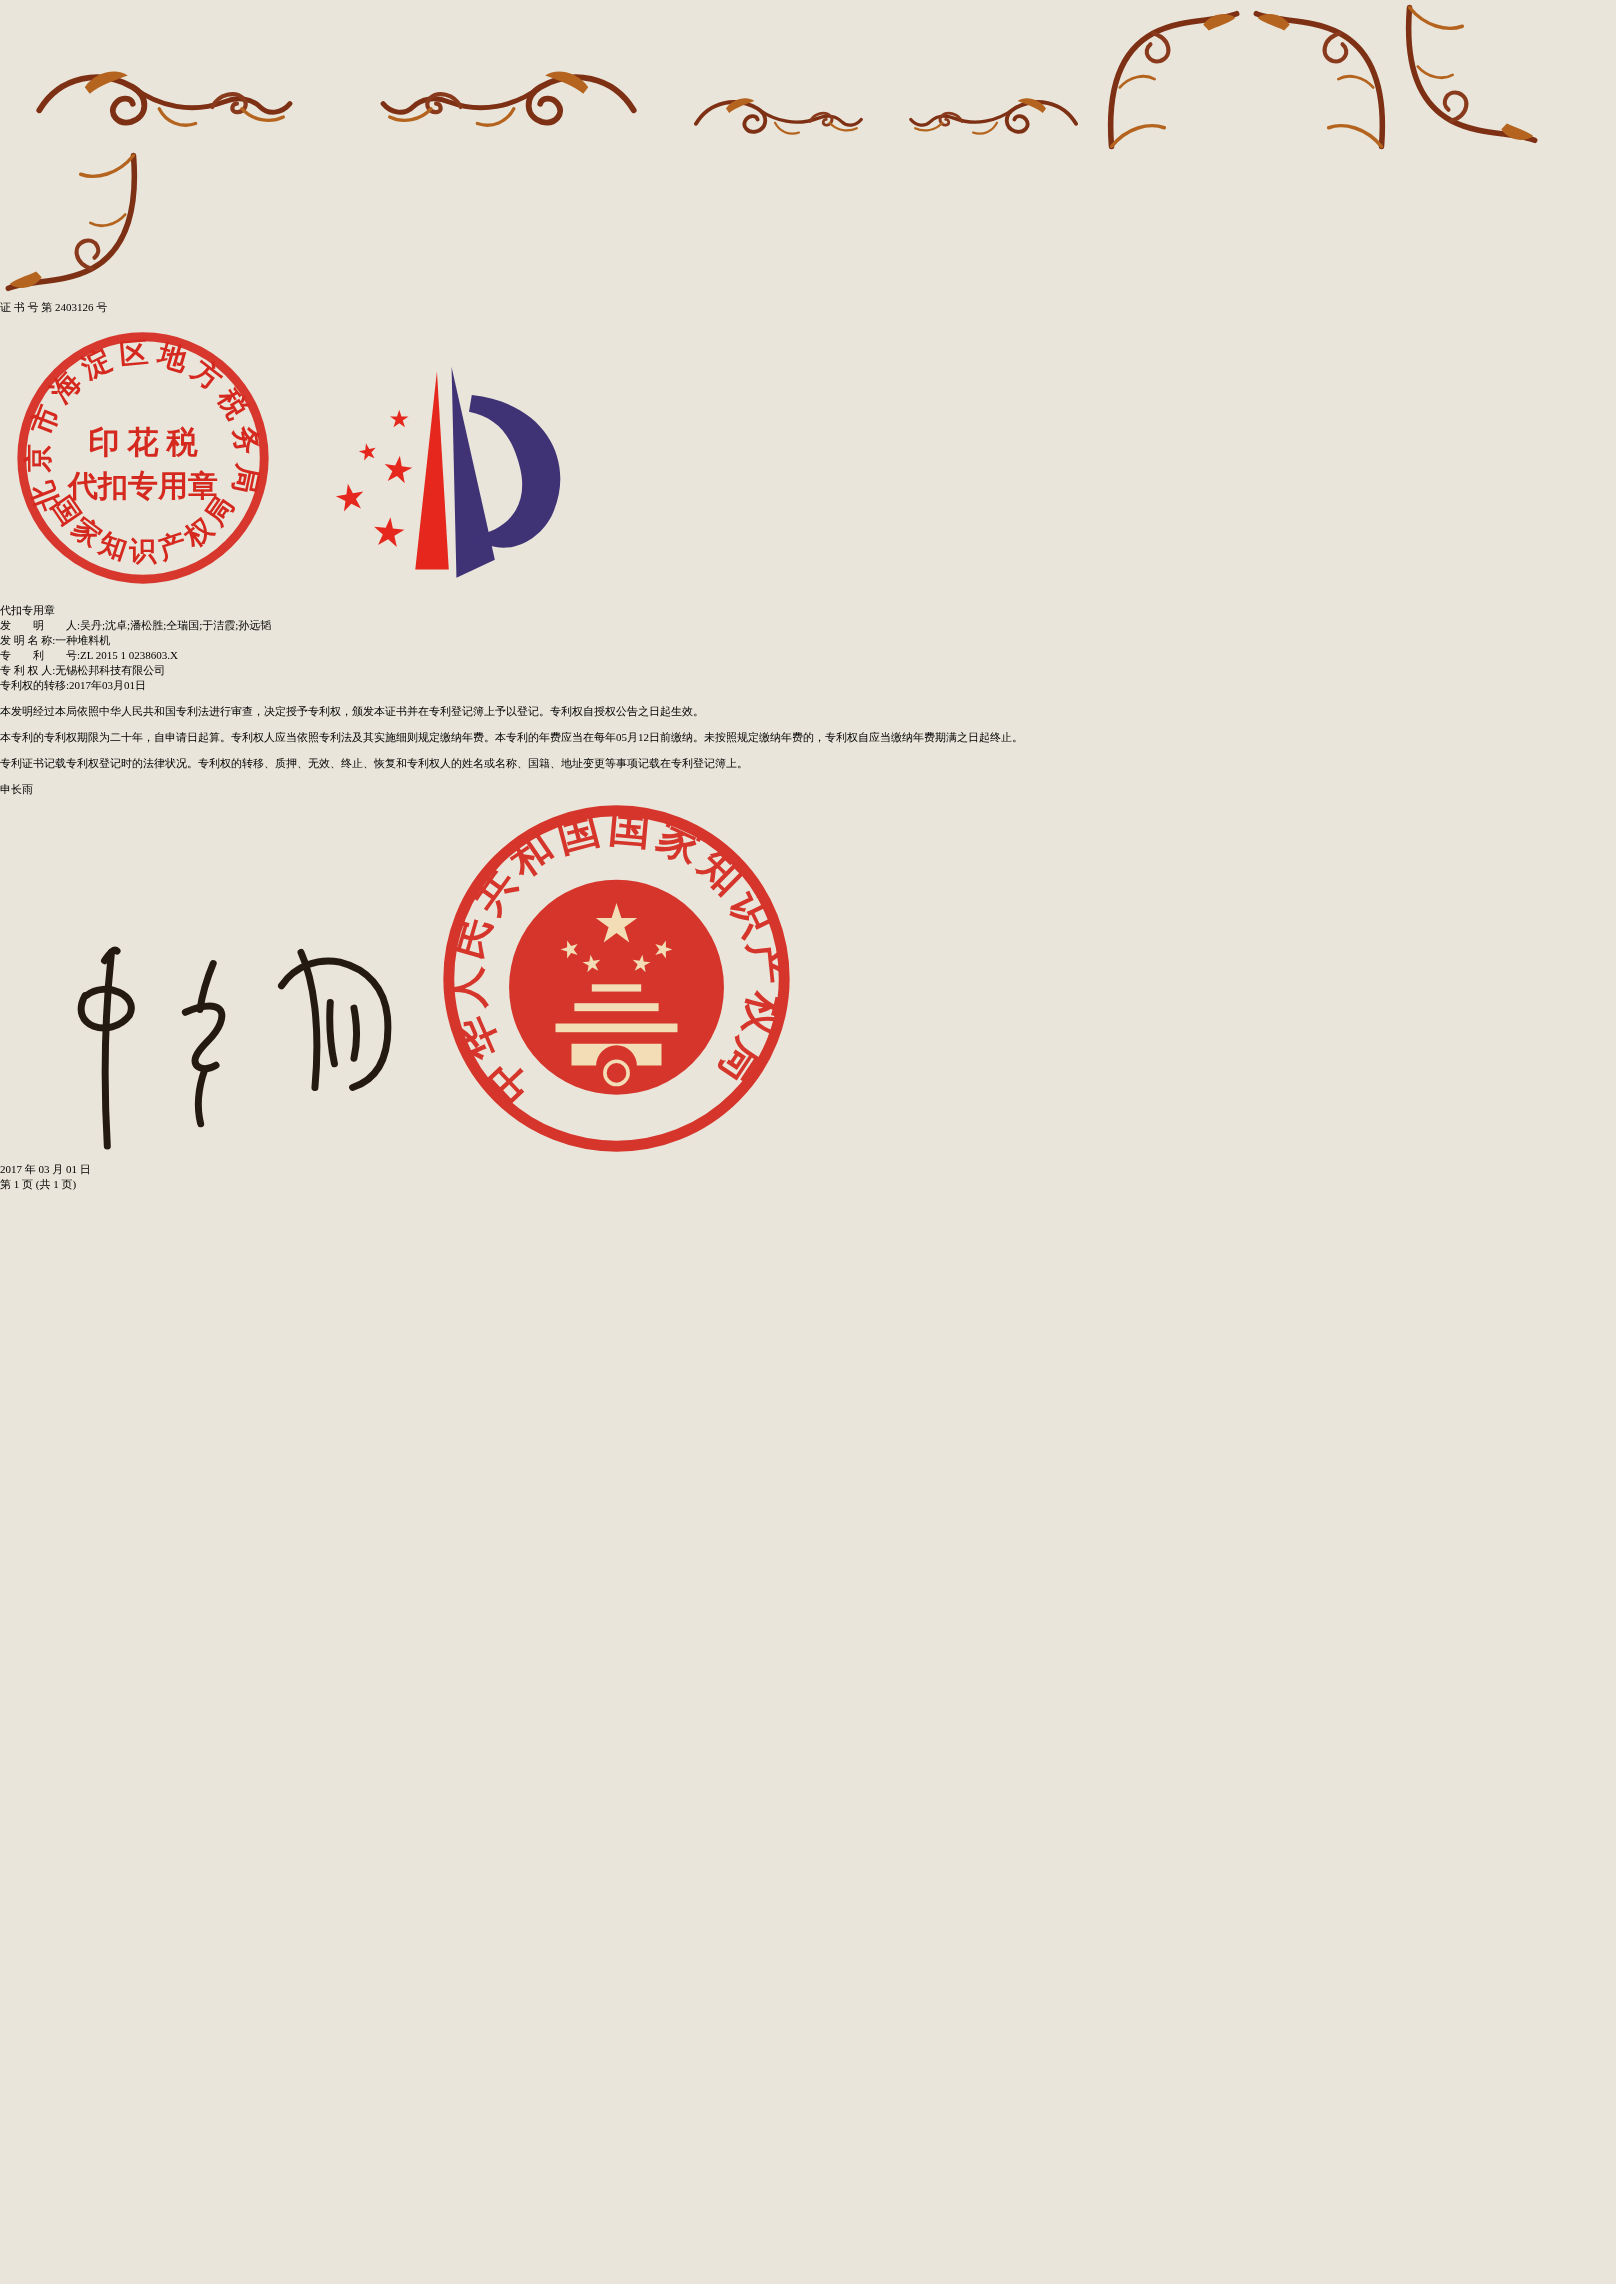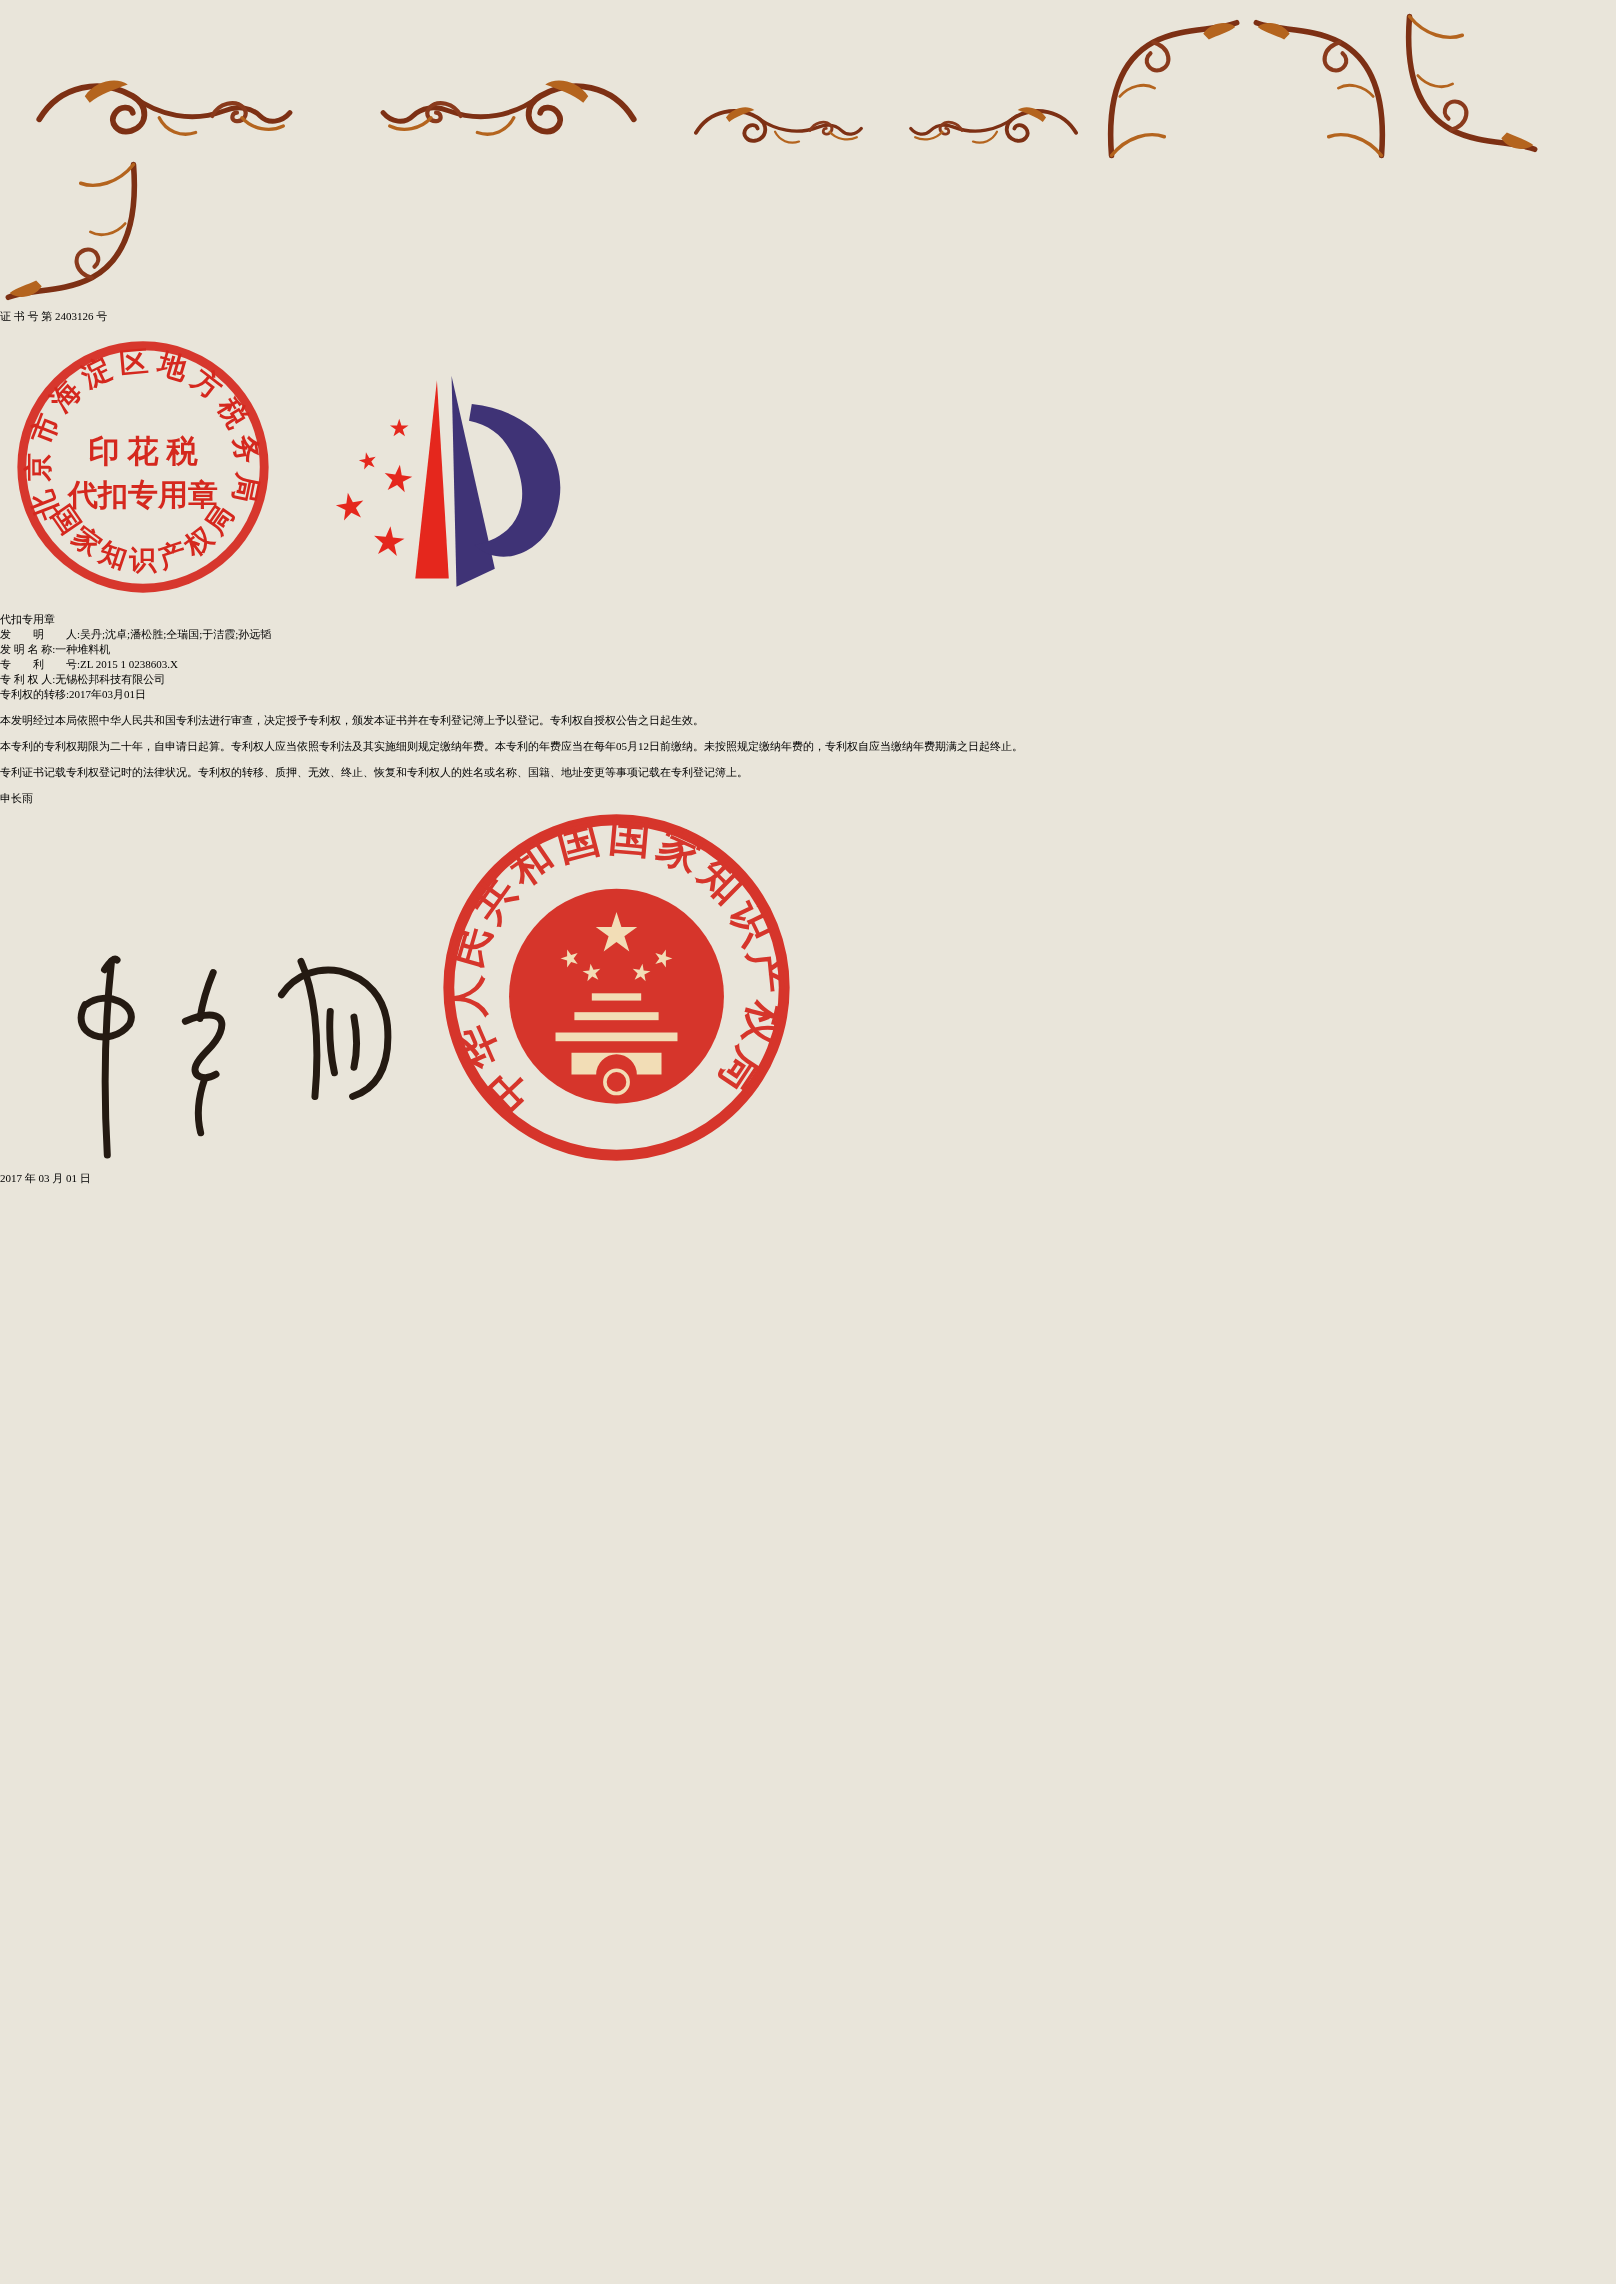--- a/index.html
+++ b/index.html
@@ -1,17 +1,17 @@
 <!DOCTYPE html>
 <html style="font-size:11px"><head>
 <meta charset="utf-8">
 <style>
   html,body{margin:0;padding:0;background:#e9e5da;}
   #page{
-    position:relative;width:1617px;height:1848px;margin:13px auto;overflow:hidden;
+    position:relative;width:1617px;height:1848px;margin:4px auto;overflow:hidden;
     background:linear-gradient(180deg,#fbfaf2 0%,#fbf9ef 48%,#f9f3e0 62%,#f5e2ba 76%,#f0cf9c 88%,#ecc globalization;
     background:linear-gradient(180deg,#fbfaf2 0%,#fbf9ef 48%,#f9f3e0 62%,#f5e2ba 76%,#f0cf9c 88%,#ecc68f 100%);
     font-family:"Liberation Serif","DejaVu Serif",serif;color:#1e1c1a;
   }
   .waves{position:absolute;left:50px;right:50px;top:1624px;bottom:64px;pointer-events:none;
     background:repeating-linear-gradient(179deg,rgba(186,118,46,.20) 0 1.4px,rgba(255,255,255,0) 1.4px 5.6px);
     -webkit-mask-image:linear-gradient(180deg,transparent 0,#000 34%);
     mask-image:linear-gradient(180deg,transparent 0,#000 34%);
   }
   .frame{position:absolute;left:40px;right:39px;top:67px;bottom:57px;border:6.3px solid #7c2416;pointer-events:none;}
@@ -199,15 +199,16 @@
         <path d="M-62,78 h124 v30 h-34 a28,28 0 0 0 -56,0 h-34 Z" fill="#f3ddb4"></path>
         <circle cx="0" cy="118" r="16" fill="none" stroke="#f3ddb4" stroke-width="5"></circle>
       </g>
     </g>
   </svg>
 
   
   <div class="seal-date">2017 年 03 月 01 日</div>
 
   
+  <div class="footer">第 1 页 (共 1 页)</div>
 
 </div>
 
 
 </body></html>

